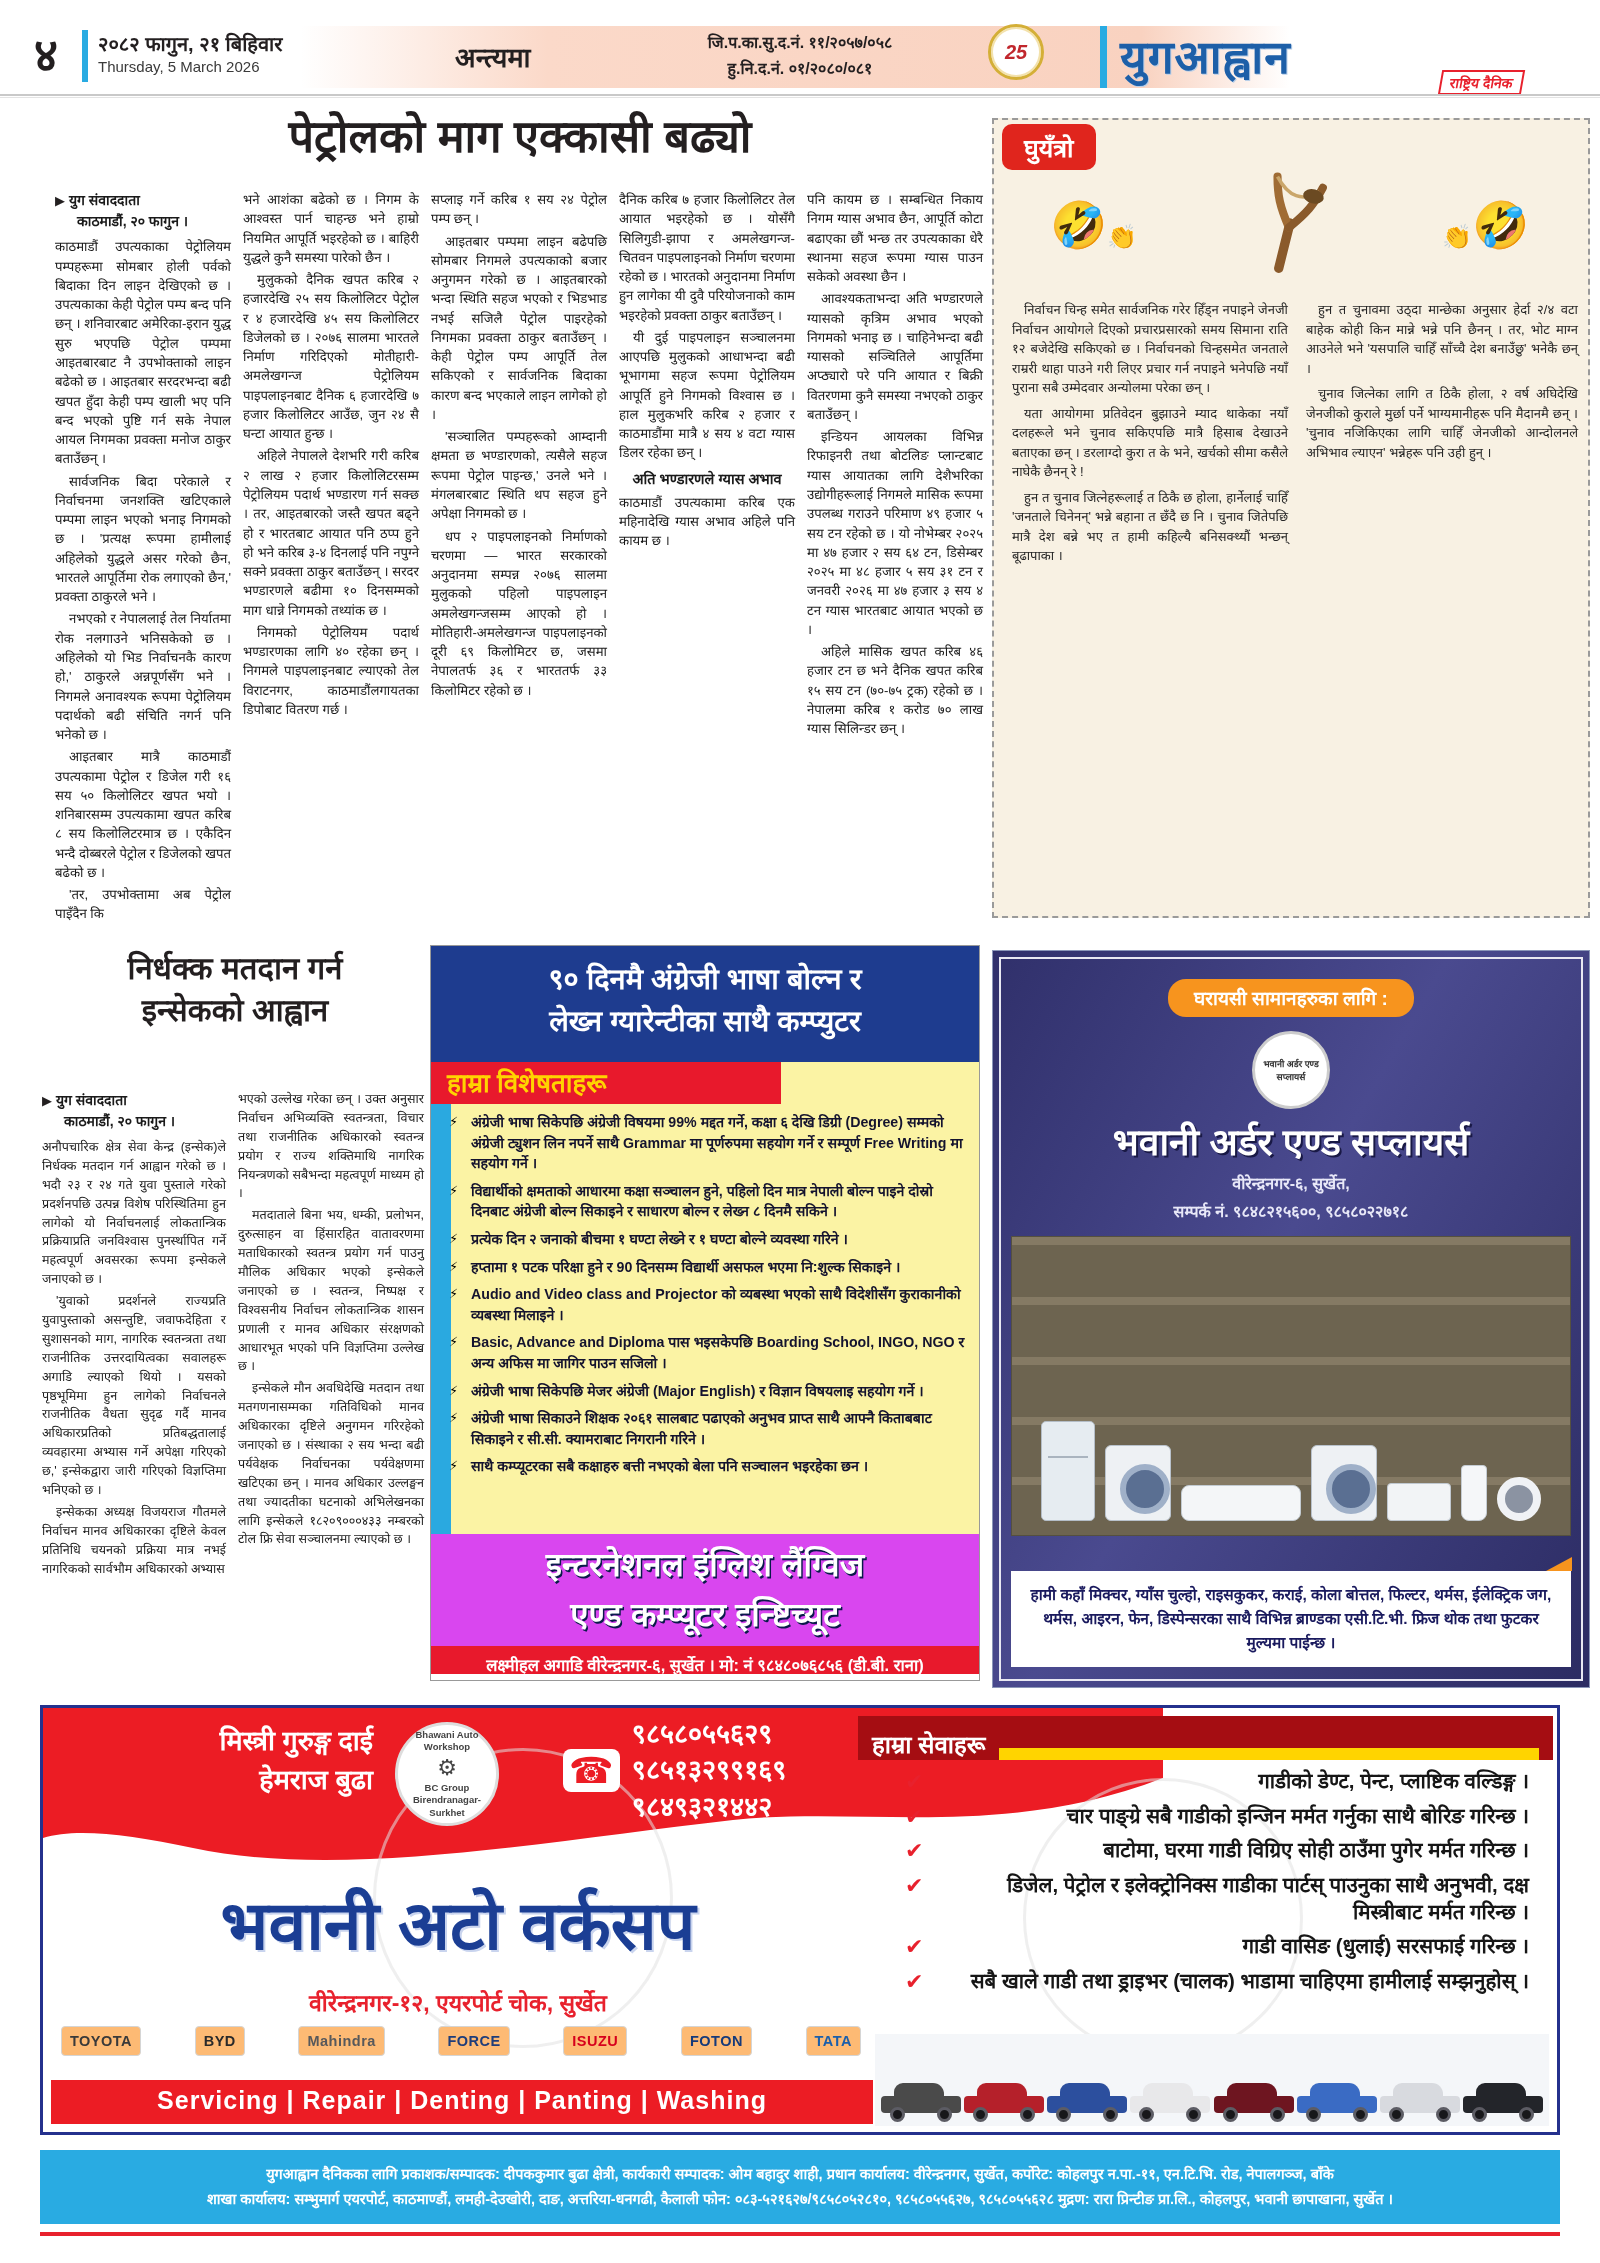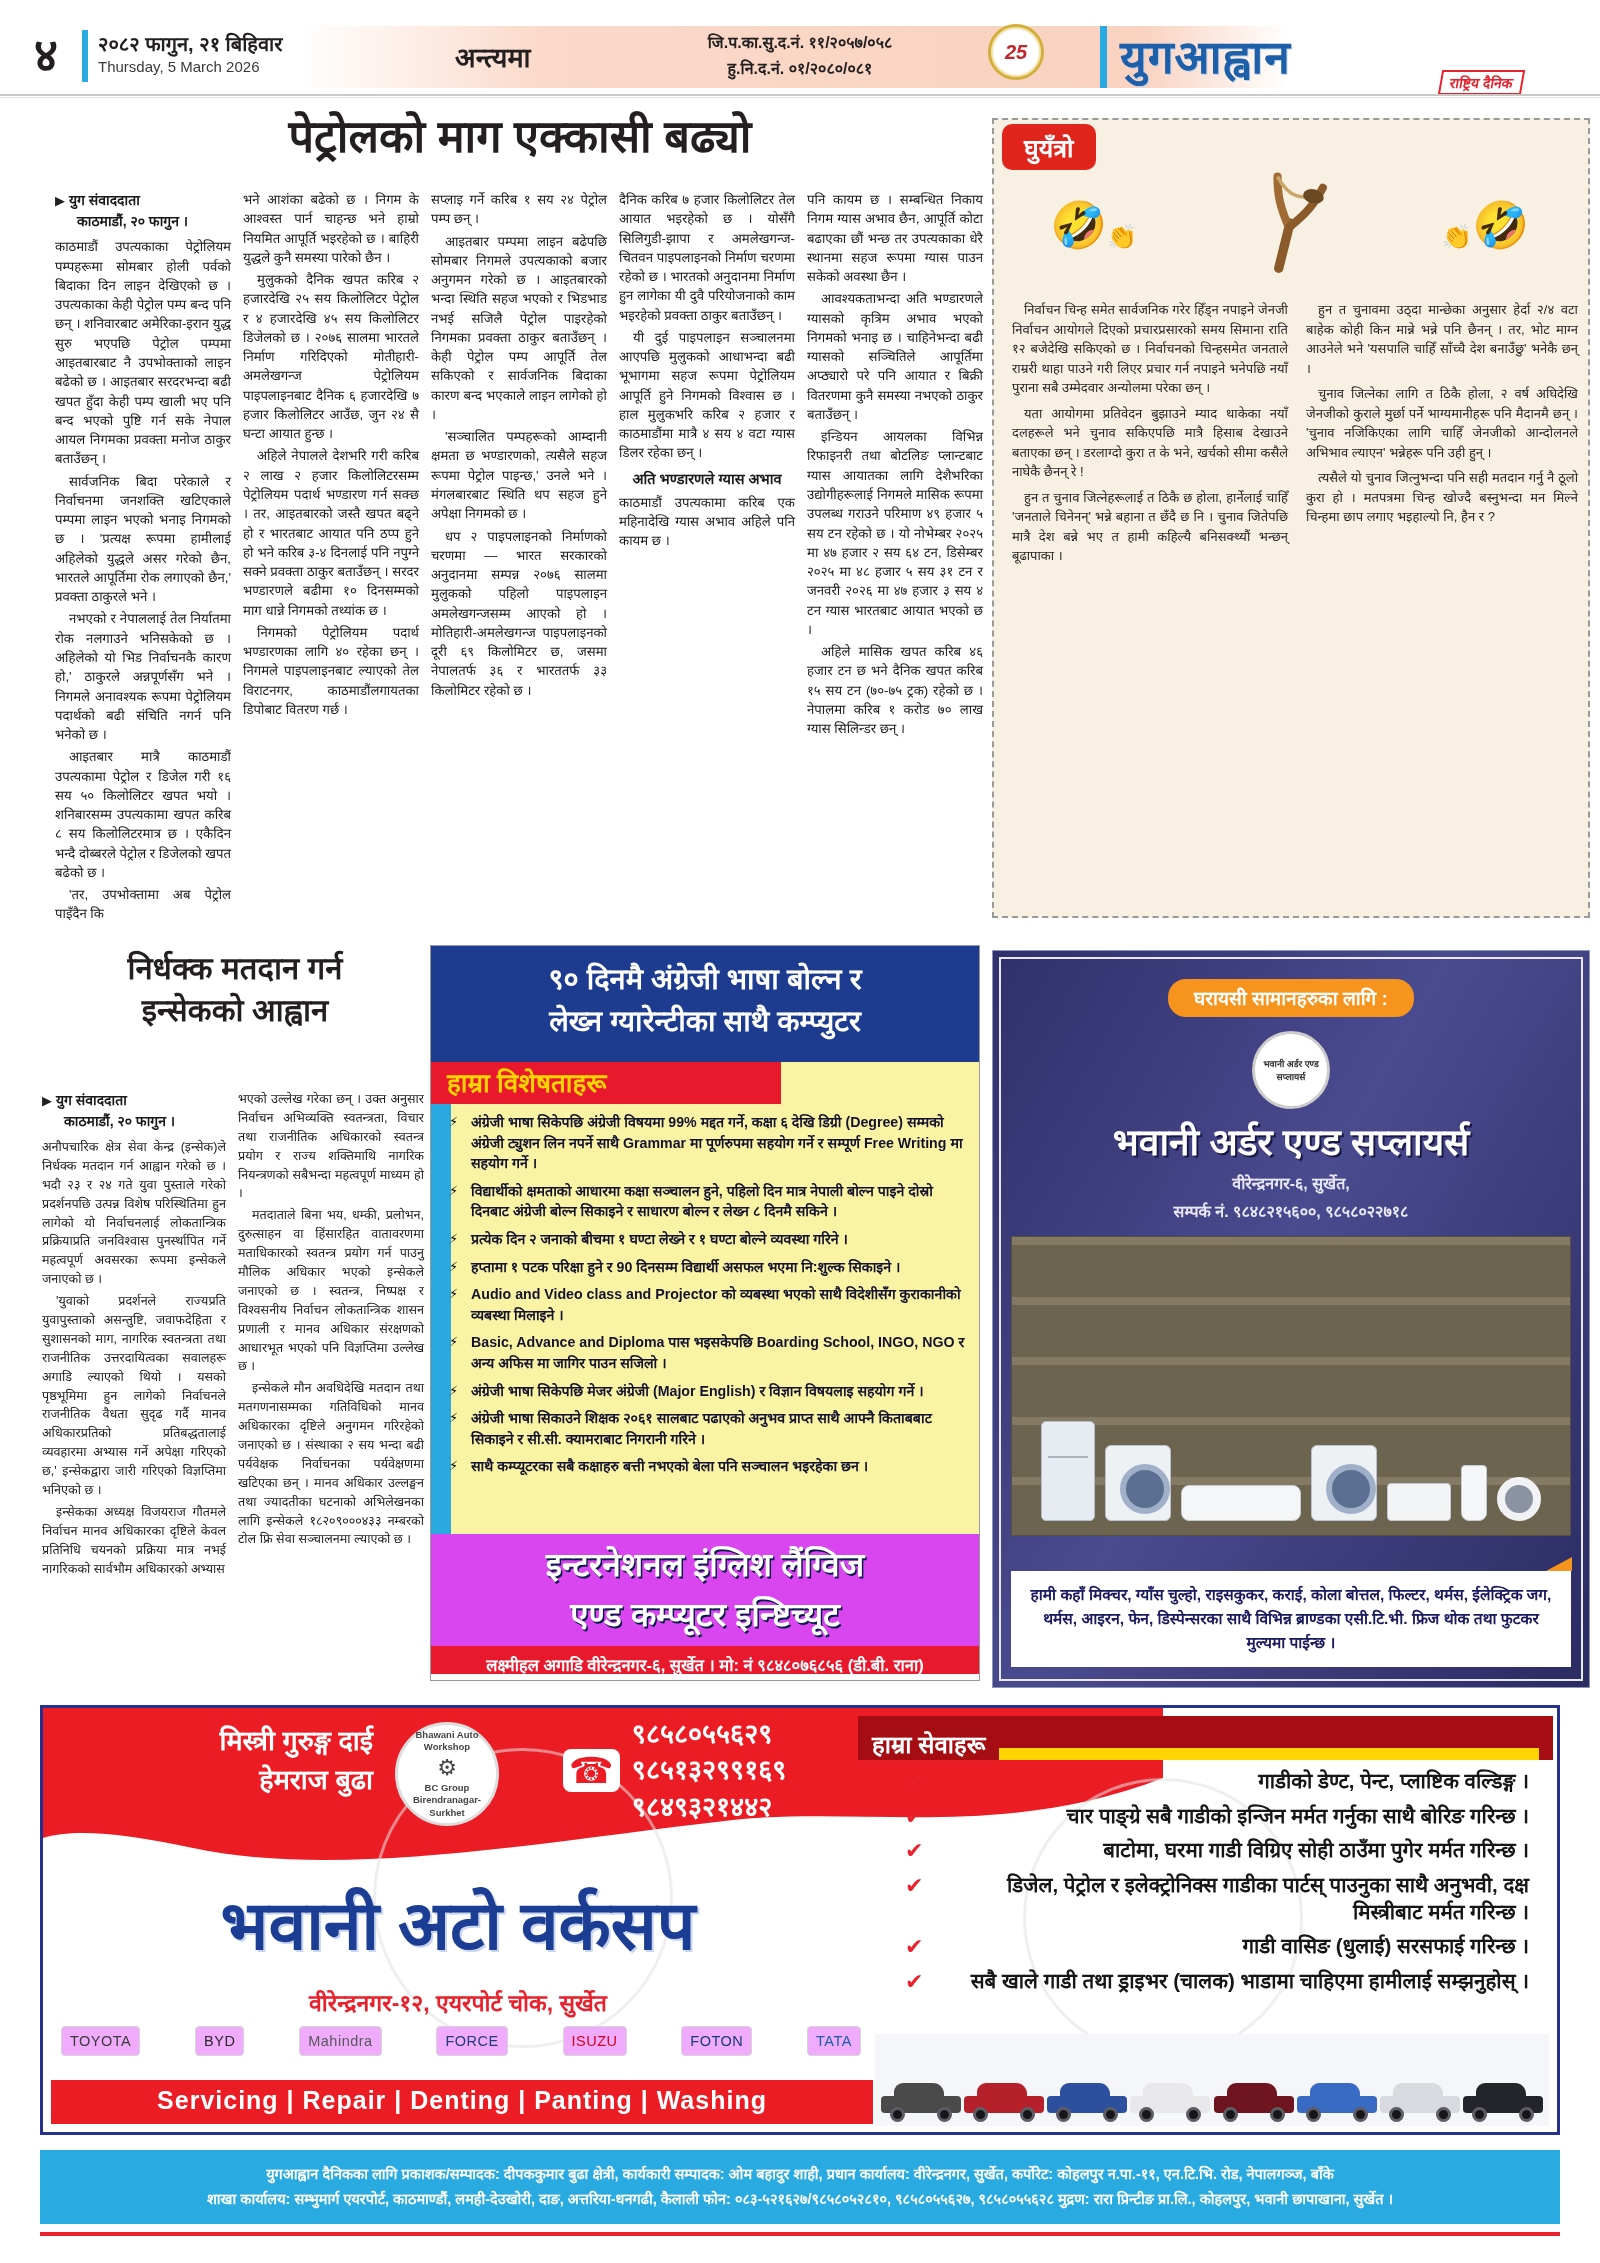--- a/index.html
+++ b/index.html
@@ -92,21 +92,21 @@
   .redwave{position:absolute;left:0;top:0;}
   .mech{position:absolute;left:30px;top:14px;width:300px;text-align:right;color:#fff;font-size:27px;font-weight:800;line-height:1.45;}
   .aw-logo{position:absolute;left:352px;top:14px;width:104px;height:104px;border-radius:50%;background:#fff;border:3px solid #ddd;display:flex;flex-direction:column;align-items:center;justify-content:center;color:#444;font-size:9.5px;font-weight:700;text-align:center;line-height:1.3;padding:6px;}
   .aw-logo .gear{font-size:22px;}
   .phones{position:absolute;left:520px;top:8px;display:flex;align-items:center;gap:12px;color:#fff;}
   .phone-ic{font-size:36px;background:#fff;color:#ec1c24;border-radius:8px;padding:0 6px;line-height:1.2;}
   .phones ul{list-style:none;margin:0;padding:0;font-size:27px;font-weight:800;line-height:1.35;}
   .aw-title{position:absolute;left:10px;top:168px;width:810px;text-align:center;font-size:68px;font-weight:800;color:#1b3e94;text-shadow:2px 2px 0 #c9d4ee;}
   .aw-addr{position:absolute;left:10px;top:278px;width:810px;text-align:center;font-size:23px;font-weight:800;color:#e8212d;}
   .brands{position:absolute;left:18px;top:318px;width:800px;display:flex;align-items:center;justify-content:space-between;}
-  .brand{font-size:14.5px;font-weight:400;color:var(--c);letter-spacing:.5px;border:1px solid #d5d5d5;border-radius:4px;padding:6px 8px;background:#f0abfc;}
+  .brand{font-size:14.5px;font-weight:700;color:var(--c);letter-spacing:.5px;border:1px solid #d5d5d5;border-radius:4px;padding:6px 8px;background:#fdba74;}
   .aw-bar{position:absolute;left:8px;bottom:8px;width:822px;height:44px;background:#ec1c24;color:#fff;font-size:25px;font-weight:800;text-align:center;padding-top:6px;letter-spacing:1px;}
   .svc-banner{position:absolute;left:815px;top:8px;right:4px;height:44px;background:#a50d12;display:flex;align-items:flex-end;padding:0 14px;}
   .svc-banner .t{color:#fff;font-size:24px;font-weight:800;white-space:nowrap;}
   .svc-banner .stripe{flex:1;height:12px;background:#ffd400;margin-left:14px;}
   .svc-list{position:absolute;left:832px;top:60px;right:28px;text-align:right;}
   .svc-list div{position:relative;font-size:20.5px;font-weight:800;color:#161616;line-height:1.3;margin-bottom:8px;padding-left:30px;}
   .svc-list .chk{position:absolute;left:0;top:0;color:#e8212d;font-size:22px;}
   .wm{position:absolute;border:3px solid #e2e2e2;border-radius:50%;opacity:.55;}
   .cars{position:absolute;left:832px;bottom:6px;right:8px;height:92px;display:flex;align-items:flex-end;justify-content:space-between;background:#f4f6f9;padding:4px 6px;}
   .car{position:relative;width:80px;height:46px;}
@@ -212,21 +212,20 @@
     <div>
         <p>निर्वाचन चिन्ह समेत सार्वजनिक गरेर हिँड्न नपाइने जेनजी निर्वाचन आयोगले दिएको प्रचारप्रसारको समय सिमाना राति १२ बजेदेखि सकिएको छ । निर्वाचनको चिन्हसमेत जनताले राम्ररी थाहा पाउने गरी लिएर प्रचार गर्न नपाइने भनेपछि नयाँ पुराना सबै उम्मेदवार अन्योलमा परेका छन् ।</p>
         <p>यता आयोगमा प्रतिवेदन बुझाउने म्याद थाकेका नयाँ दलहरूले भने चुनाव सकिएपछि मात्रै हिसाब देखाउने बताएका छन् । डरलाग्दो कुरा त के भने, खर्चको सीमा कसैले नाघेकै छैनन् रे !</p>
         <p>हुन त चुनाव जित्नेहरूलाई त ठिकै छ होला, हार्नेलाई चाहिँ 'जनताले चिनेनन्' भन्ने बहाना त छँदै छ नि । चुनाव जितेपछि मात्रै देश बन्ने भए त हामी कहिल्यै बनिसक्थ्यौं भन्छन् बूढापाका ।</p>
       </div>
   </div>
   <div class="abs ghu-col g2">
     <div>
         <p>हुन त चुनावमा उठ्दा मान्छेका अनुसार हेर्दा २/४ वटा बाहेक कोही किन मान्ने भन्ने पनि छैनन् । तर, भोट माग्न आउनेले भने 'यसपालि चाहिँ साँच्चै देश बनाउँछु' भनेकै छन् ।</p>
         <p>चुनाव जित्नेका लागि त ठिकै होला, २ वर्ष अघिदेखि जेनजीको कुराले मुर्छा पर्ने भाग्यमानीहरू पनि मैदानमै छन् । 'चुनाव नजिकिएका लागि चाहिँ जेनजीको आन्दोलनले अभिभाव ल्याएन' भन्नेहरू पनि उही हुन् ।</p>
-        <p>त्यसैले यो चुनाव जित्नुभन्दा पनि सही मतदान गर्नु नै ठूलो कुरा हो । मतपत्रमा चिन्ह खोज्दै बस्नुभन्दा मन मिल्ने चिन्हमा छाप लगाए भइहाल्यो नि, हैन र ?</p>
       </div>
   </div>
 
   <div class="abs insec-h">
     <div>निर्धक्क मतदान गर्न</div>
     <div>इन्सेकको आह्वान</div>
   </div>
   <div class="abs ncol icol i1">
     <div class="byline-blk">
       <div><span class="tri">▶</span> <span>युग संवाददाता</span></div>

